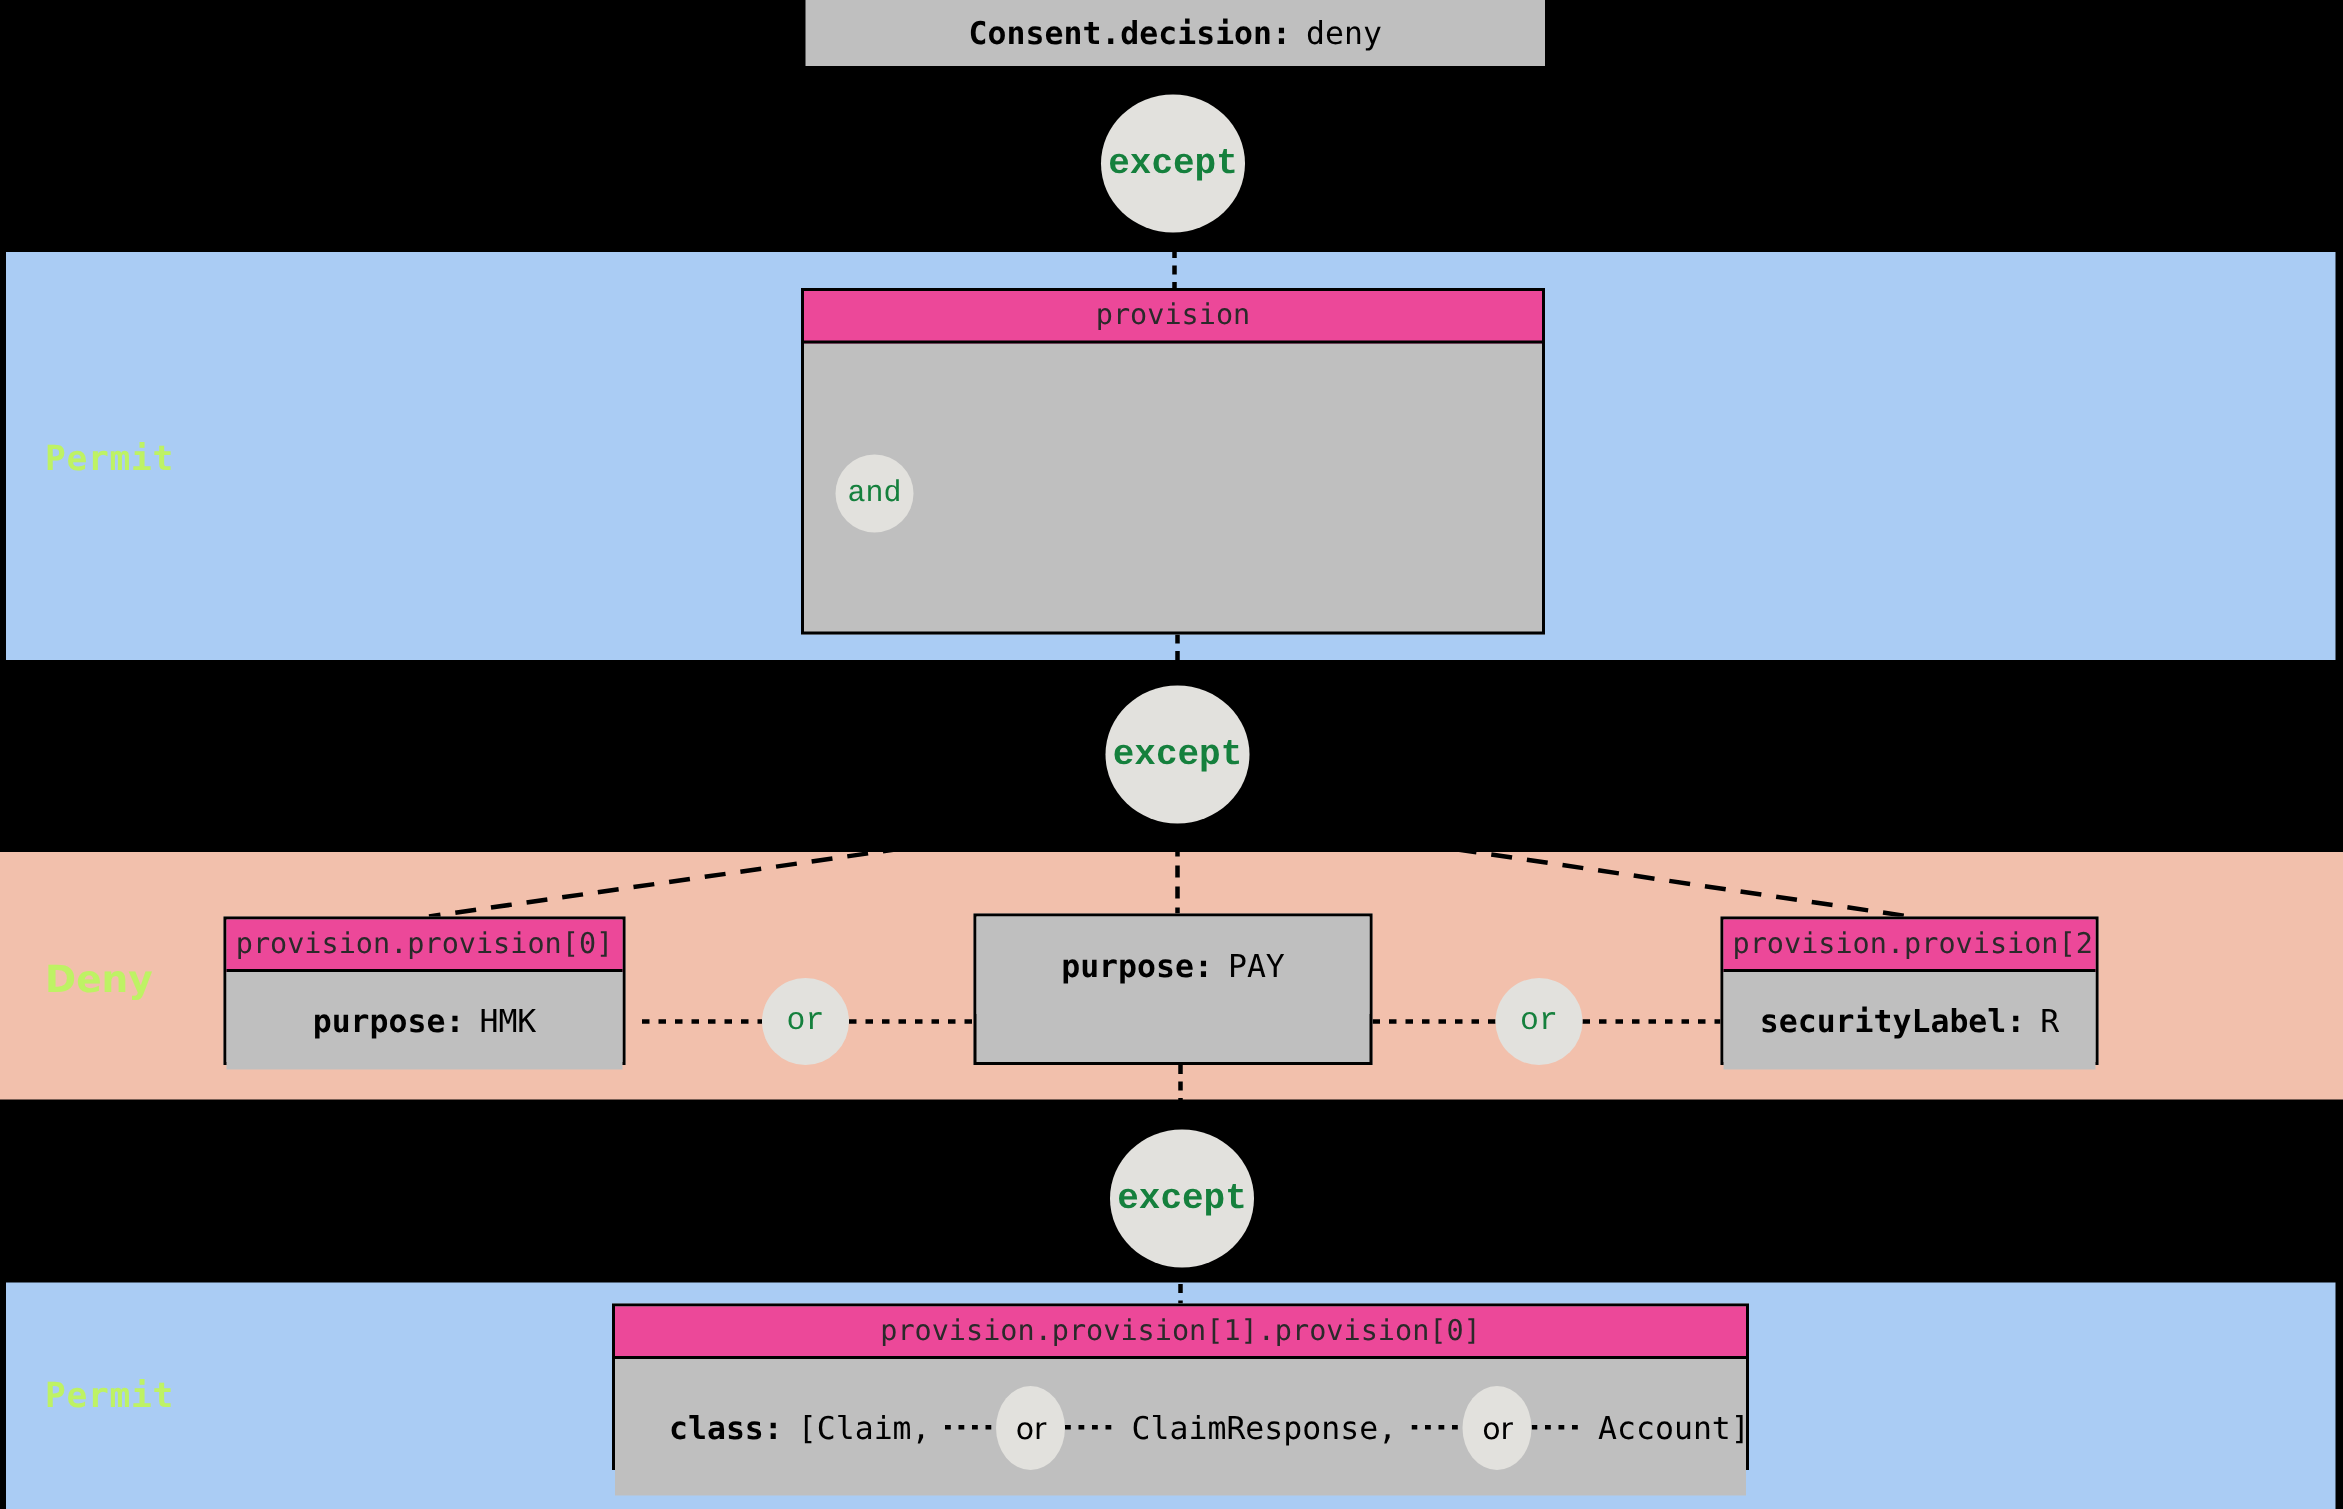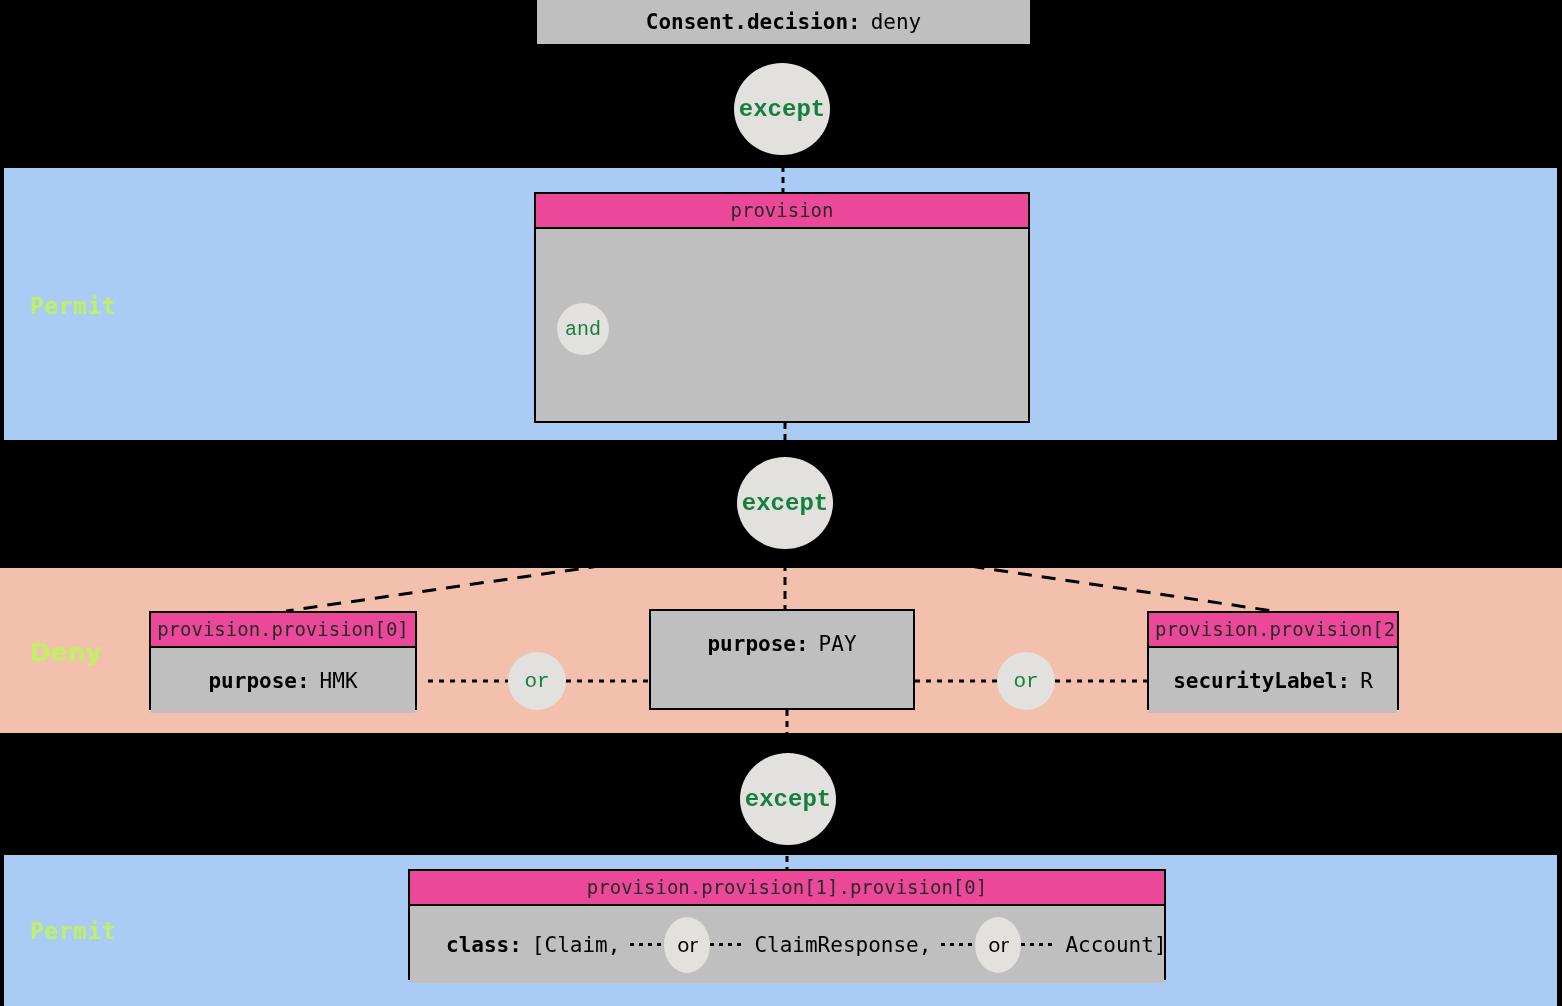--- a/index.html
+++ b/index.html
@@ -126,21 +126,21 @@
 
   
   #deny-box-0 { left: 149px;  top: 611px; width: 268px; height: 99px; }
   #deny-box-1 { left: 649px;  top: 609px; width: 266px; height: 101px; }
   #deny-box-2 { left: 1147px; top: 611px; width: 252px; height: 99px; }
   .deny-body { height: 65px; }
 
   
   #class-box { left: 408px; top: 869px; width: 758px; height: 111px; }
   #class-box .node-body {
-    height: 77px;
+    height: 91px;
     display: flex;
     padding-left: 36px;
   }
 
   
   .op {
     position: absolute;
     z-index: 7;
     border-radius: 50%;
     background: #e2e1dd;

